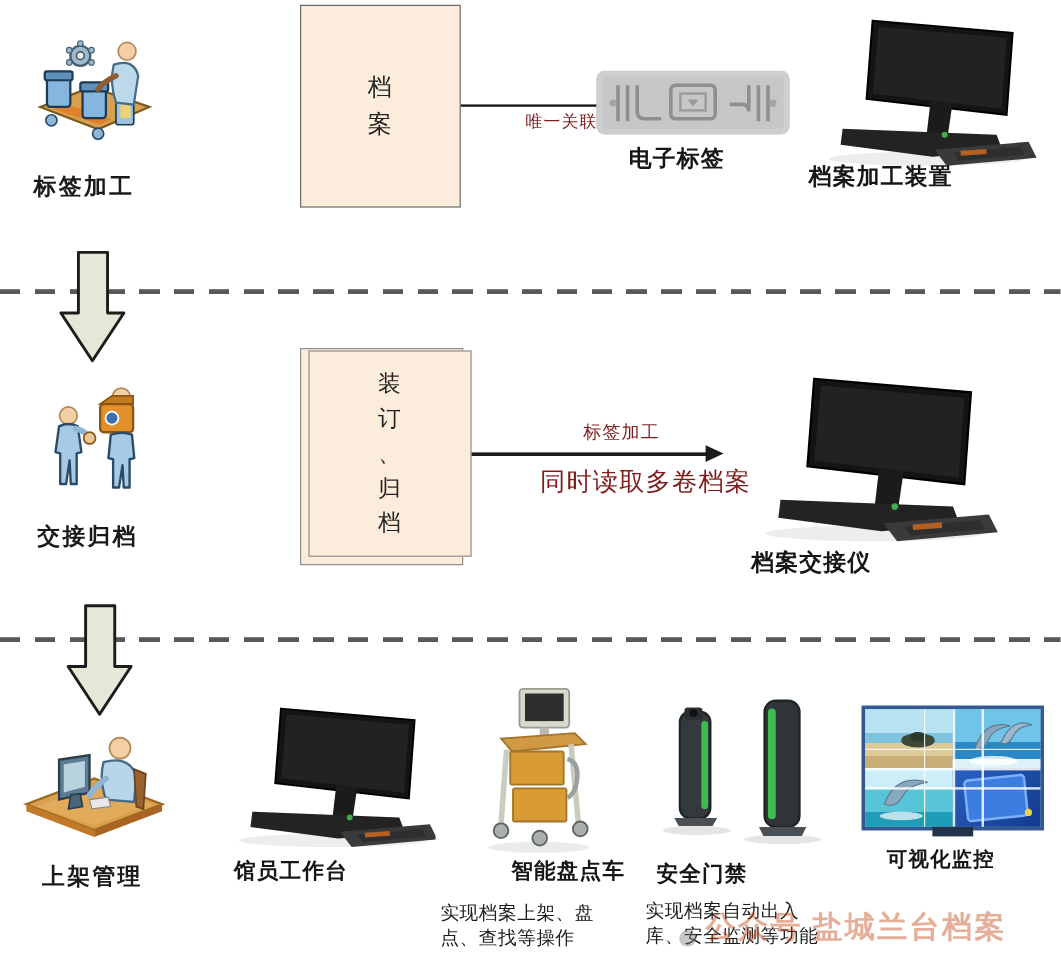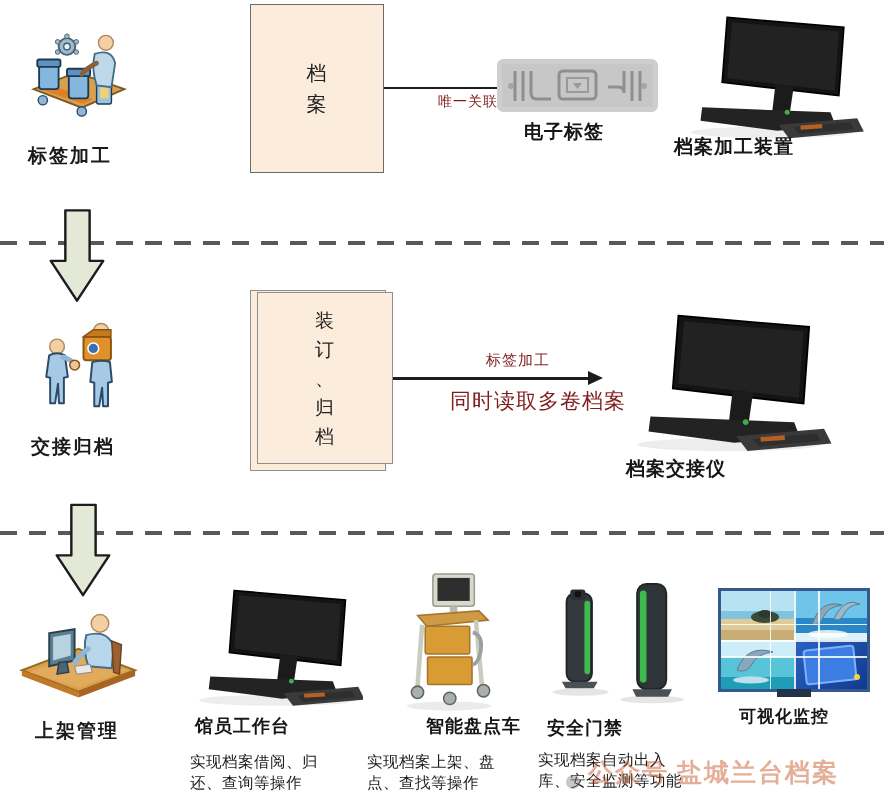--- a/index.html
+++ b/index.html
@@ -170,22 +170,20 @@
     <polygon points="58,4 198,16 192,98 52,82" fill="#141414" stroke="#000" stroke-width="2"></polygon>
     <polygon points="64,10 192,21 187,92 58,77" fill="#222"></polygon>
     <polygon points="116,84 138,86 133,120 112,118" fill="#1b1b1b"></polygon>
     <polygon points="28,112 182,118 188,134 118,140 26,128" fill="#232323"></polygon>
     <polygon points="120,133 214,125 222,141 132,149" fill="#3a3a3a"></polygon>
     <polygon points="138,136 206,130 210,138 144,144" fill="#2e2e2e"></polygon>
     <rect x="146" y="133" width="26" height="5" transform="rotate(-4 159 135)" fill="#b65f23"></rect>
     <circle cx="130" cy="118" r="3" fill="#3fae4a"></circle>
   </svg>
   <div class="abs device-label" style="left:195px;top:714px;">馆员工作台</div>
-  <div class="abs desc" style="left:190px;top:751px;">实现档案借阅、归
-还、查询等操作</div>
 
   <svg class="abs" style="left:388px;top:571px;" width="122" height="142" viewBox="0 0 130 185">
     <ellipse cx="65" cy="176" rx="55" ry="6" fill="#000" opacity=".08"></ellipse>
     <rect x="44" y="4" width="54" height="42" rx="4" fill="#d8d8cc" stroke="#9a9a8e" stroke-width="2"></rect>
     <rect x="50" y="9" width="42" height="30" fill="#2e2e2e"></rect>
     <rect x="66" y="46" width="10" height="8" fill="#b9b9ad"></rect>
     <polygon points="24,58 104,52 116,64 36,72" fill="#d09a45" stroke="#a3742c" stroke-width="2"></polygon>
     <rect x="34" y="72" width="58" height="36" rx="2" fill="#d99b33" stroke="#a3742c" stroke-width="2"></rect>
     <rect x="37" y="112" width="58" height="36" rx="2" fill="#d99b33" stroke="#a3742c" stroke-width="2"></rect>
     <line x1="100" y1="64" x2="108" y2="150" stroke="#c9cdbf" stroke-width="6"></line>

